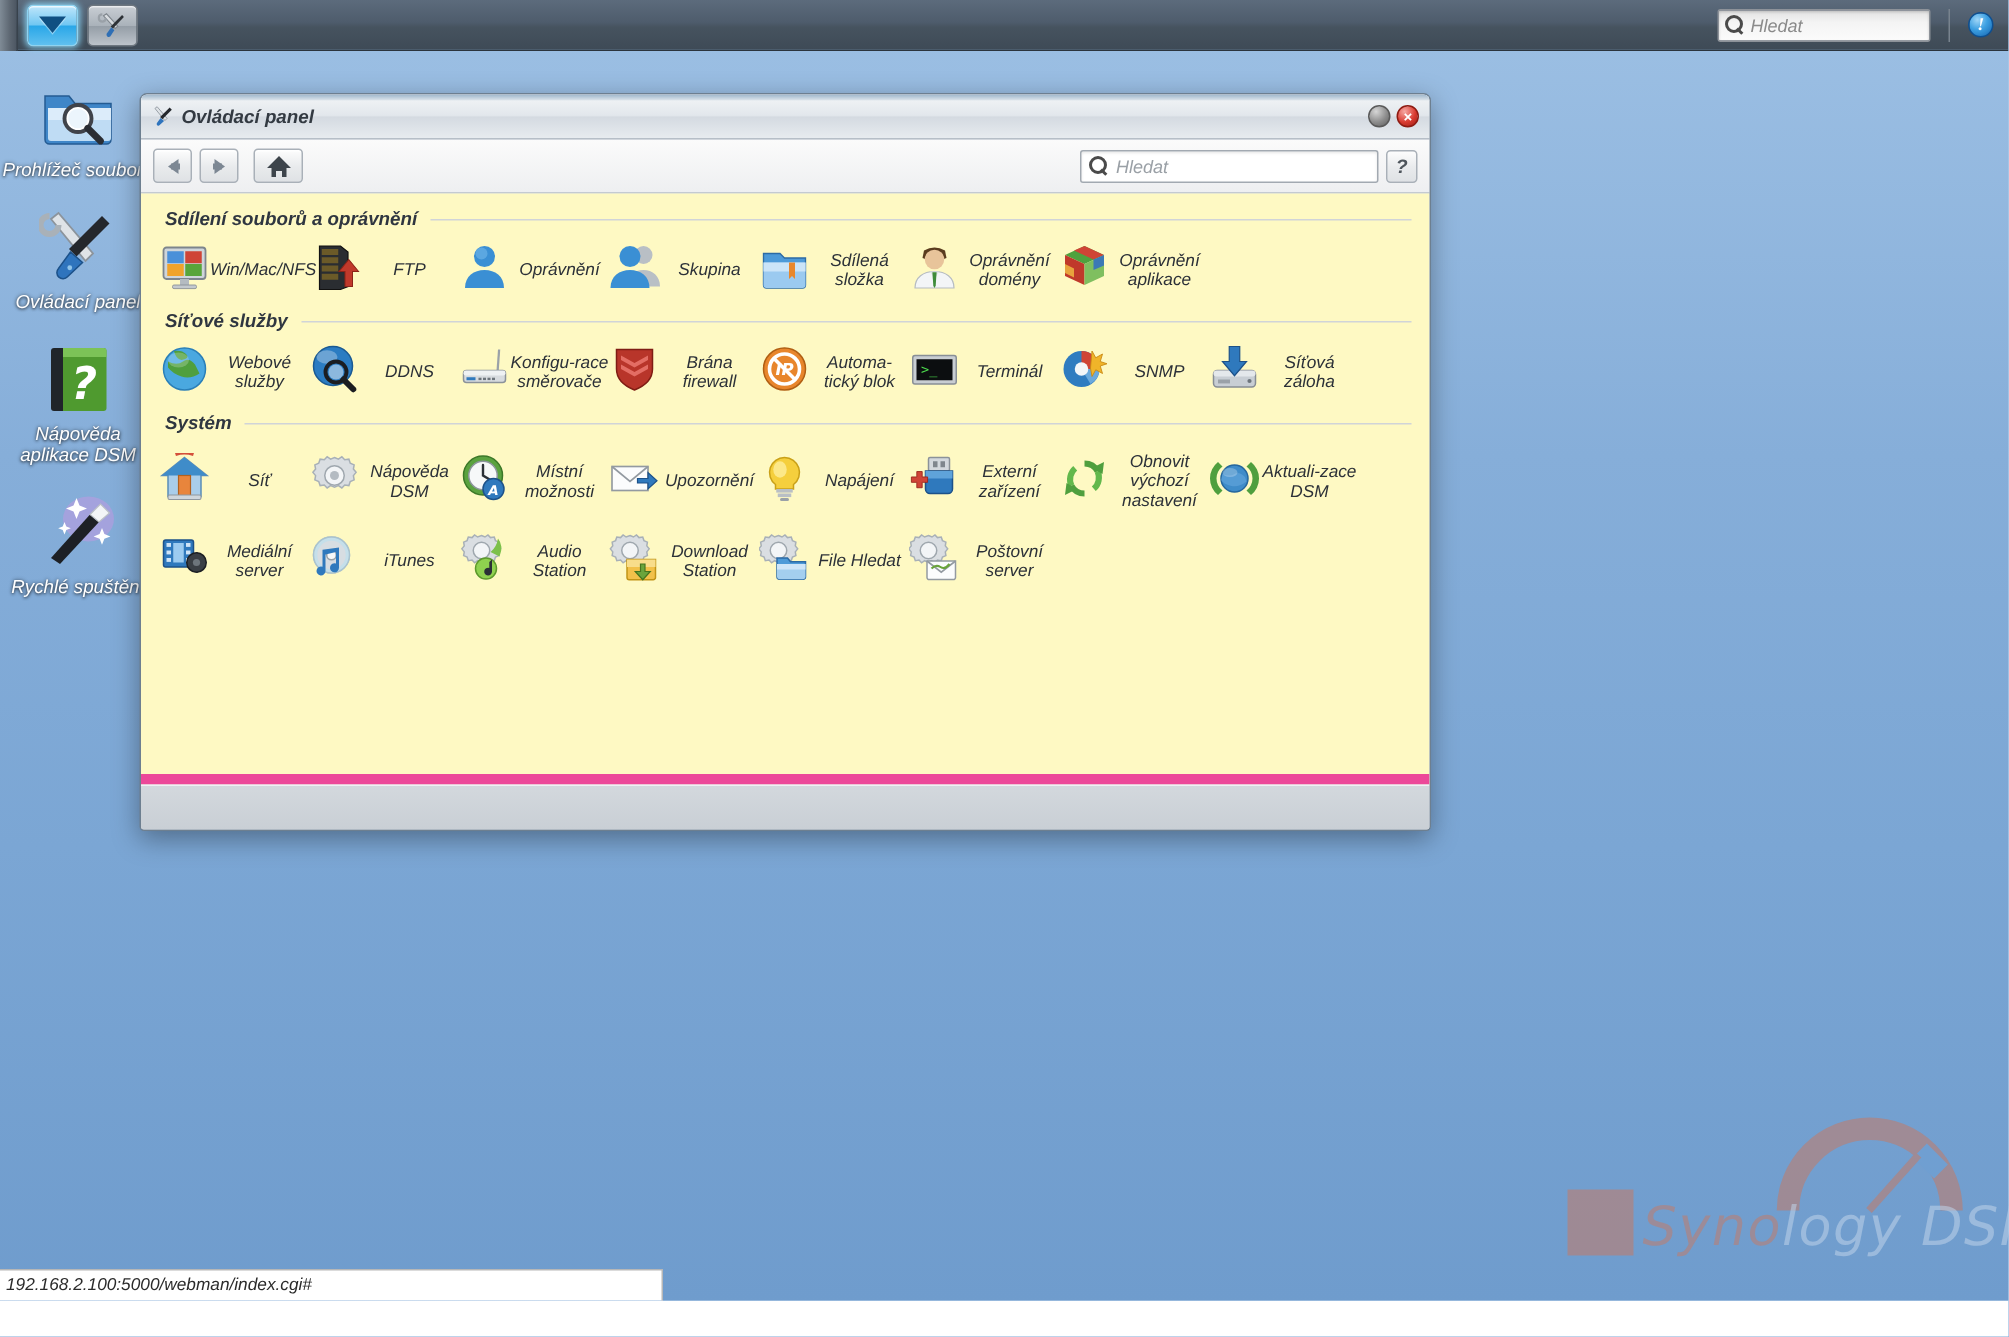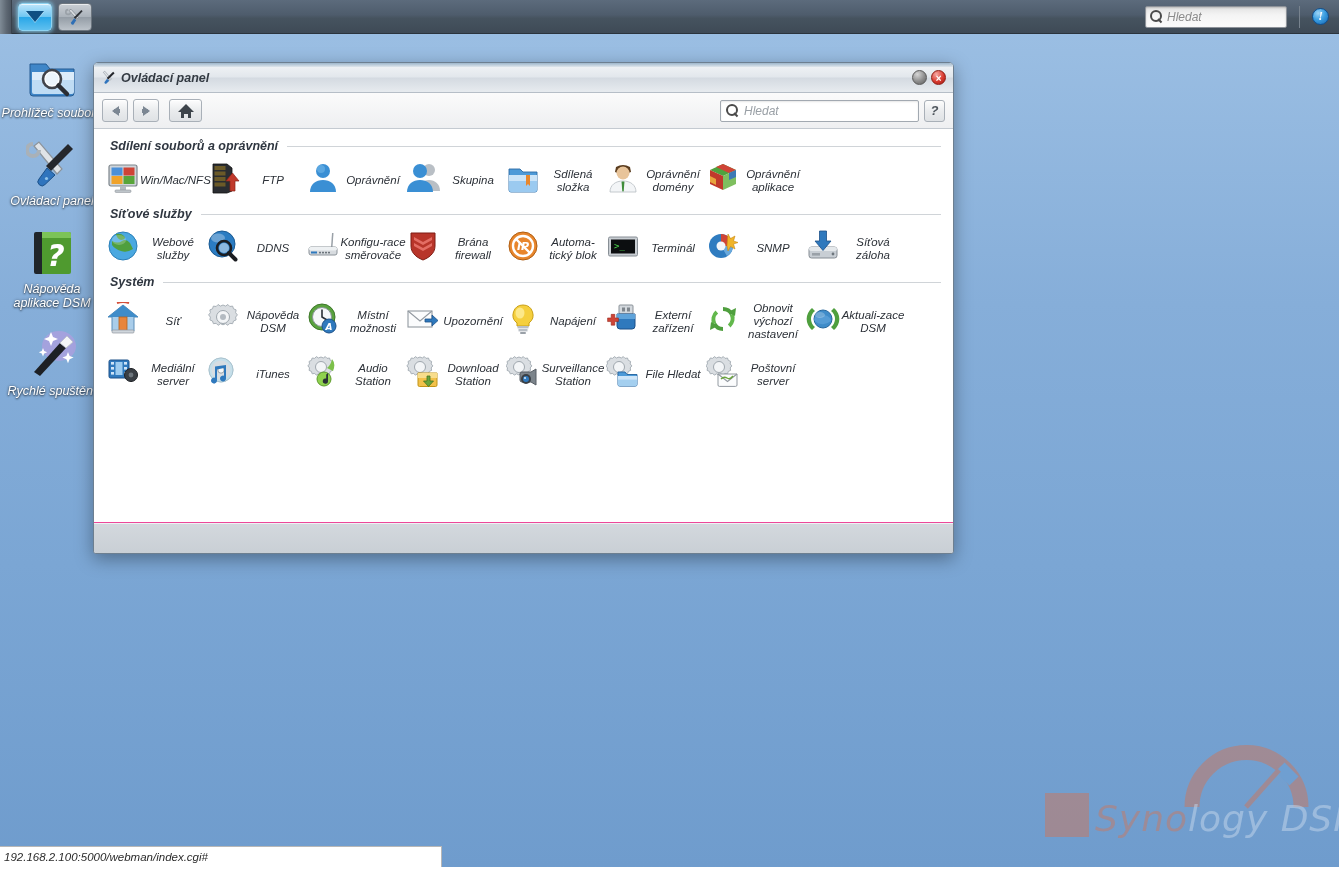--- a/index.html
+++ b/index.html
@@ -191,23 +191,23 @@
   #help-btn {
     width: 21px; height: 22px; margin-left: 5px;
     background: linear-gradient(to bottom,#fdfdfd,#e9ebed 52%,#dfe2e5);
     border: 1px solid #a9b0b8; border-radius: 3px;
     font-size: 13px; font-weight: bold; color: #4e555c;
     display:flex; align-items:center; justify-content:center;
     cursor: pointer;
   }
 
   #content {
-    flex: 1; background: #ffffff; overflow: hidden;
+    flex: 1; background: #fef9c3; overflow: hidden;
     padding: 6px 12px 0 12px;
-    border-bottom: 1px solid #ec4899;
+    border-bottom: 7px solid #ec4899;
   }
   #statusbar {
     height: 30px; flex: none;
     background: linear-gradient(to bottom, #d3d8dd, #c9cfd5);
     border-top: 1px solid #eef1f4;
   }
 
   .section { margin-bottom: 2px; }
   .sec-head { display: flex; align-items: center; padding: 4px 0 2px 4px; }
   .sec-title { font-size: 12.5px; font-weight: bold; color: #2f3640; white-space: nowrap; }
@@ -755,33 +755,20 @@
                 <path d="M14 2 l2.3 1 2-1.4 1.7 1.8 2.5-.4 .8 2.4 2.3 1 -.4 2.5 1.6 2 -1.6 2 .4 2.5 -2.3 1 -.8 2.4 -2.5-.4 -2 1.8 -2-1.4 -2.3 1 -2.3-1 -2 1.4 -1.7-1.8 -2.5 .4 -.8-2.4 -2.3-1 .4-2.5 -1.6-2 1.6-2 -.4-2.5 2.3-1 .8-2.4 2.5 .4 1.7-1.8 2 1.4 Z" fill="#dadee2" stroke="#a8b0b7" stroke-width="1"></path>
                 <circle cx="14" cy="12" r="5.5" fill="#f3f5f7" stroke="#9fa7ae" stroke-width="1"></circle>
                 <path d="M12 18 h19 v12 a1.5 1.5 0 0 1-1.5 1.5 H13.5 A1.5 1.5 0 0 1 12 30 Z" fill="#f2c14a" stroke="#c19417" stroke-width="1"></path>
                 <path d="M12 18 h19 v5 H12 Z" fill="#f8dd8b"></path>
                 <path d="M24 21 v5 h3.5 l-5 5.5 -5-5.5 H21 v-5 Z" fill="#6aa43c" stroke="#45751f" stroke-width=".8"></path>
               </svg>
             </div>
             <div class="lbl">Download Station</div>
           </div>
 
-          <div class="cp-item">
-            <div class="gfx">
-              <svg width="34" height="34" viewBox="0 0 34 34">
-                <path d="M13 2 l2.3 1 2-1.4 1.7 1.8 2.5-.4 .8 2.4 2.3 1 -.4 2.5 1.6 2 -1.6 2 .4 2.5 -2.3 1 -.8 2.4 -2.5-.4 -2 1.8 -2-1.4 -2.3 1 -2.3-1 -2 1.4 -1.7-1.8 -2.5 .4 -.8-2.4 -2.3-1 .4-2.5 -1.6-2 1.6-2 -.4-2.5 2.3-1 .8-2.4 2.5 .4 1.7-1.8 2 1.4 Z" fill="#dadee2" stroke="#a8b0b7" stroke-width="1"></path>
-                <circle cx="13" cy="12" r="5.5" fill="#f3f5f7" stroke="#9fa7ae" stroke-width="1"></circle>
-                <path d="M16 17 h9 l5-3 v16 l-5-3 h-9 a2 2 0 0 1-2-2 v-6 a2 2 0 0 1 2-2 Z" fill="#7c848b" stroke="#565d64" stroke-width="1"></path>
-                <circle cx="20" cy="24" r="5" fill="#3a3f45"></circle>
-                <circle cx="20" cy="24" r="3" fill="#2f79bd"></circle>
-                <circle cx="19" cy="23" r="1.1" fill="#cfe4f7"></circle>
-              </svg>
-            </div>
-            <div class="lbl">Surveillance Station</div>
-          </div>
 
           <div class="cp-item">
             <div class="gfx">
               <svg width="34" height="34" viewBox="0 0 34 34">
                 <path d="M13 2 l2.3 1 2-1.4 1.7 1.8 2.5-.4 .8 2.4 2.3 1 -.4 2.5 1.6 2 -1.6 2 .4 2.5 -2.3 1 -.8 2.4 -2.5-.4 -2 1.8 -2-1.4 -2.3 1 -2.3-1 -2 1.4 -1.7-1.8 -2.5 .4 -.8-2.4 -2.3-1 .4-2.5 -1.6-2 1.6-2 -.4-2.5 2.3-1 .8-2.4 2.5 .4 1.7-1.8 2 1.4 Z" fill="#dadee2" stroke="#a8b0b7" stroke-width="1"></path>
                 <circle cx="13" cy="12" r="5.5" fill="#f3f5f7" stroke="#9fa7ae" stroke-width="1"></circle>
                 <path d="M12 17 h7 l2 2.5 h10 v10 a1.6 1.6 0 0 1-1.6 1.6 H13.6 A1.6 1.6 0 0 1 12 29.5 Z" fill="#4d9ad8" stroke="#2c6ba5" stroke-width="1"></path>
                 <path d="M12 21 h19 v8.5 a1.6 1.6 0 0 1-1.6 1.6 H13.6 A1.6 1.6 0 0 1 12 29.5 Z" fill="#a4cfef"></path>
                 <path d="M12 21 h19 v3.6 H12 Z" fill="#cee5f8"></path>
               </svg>

